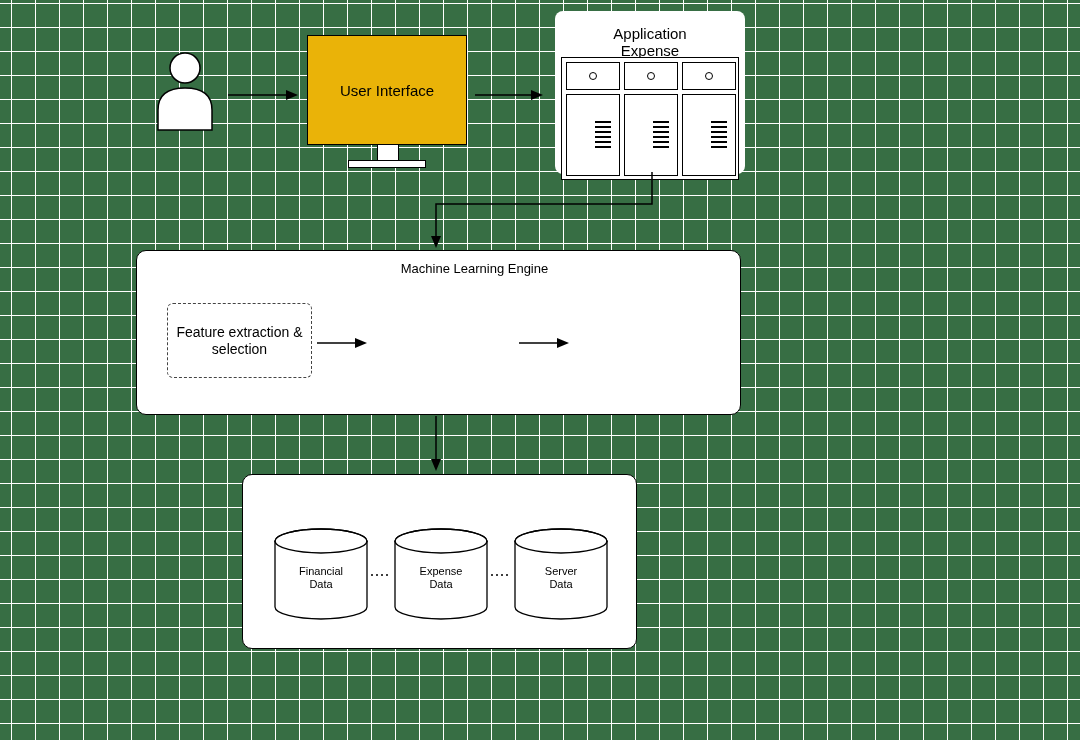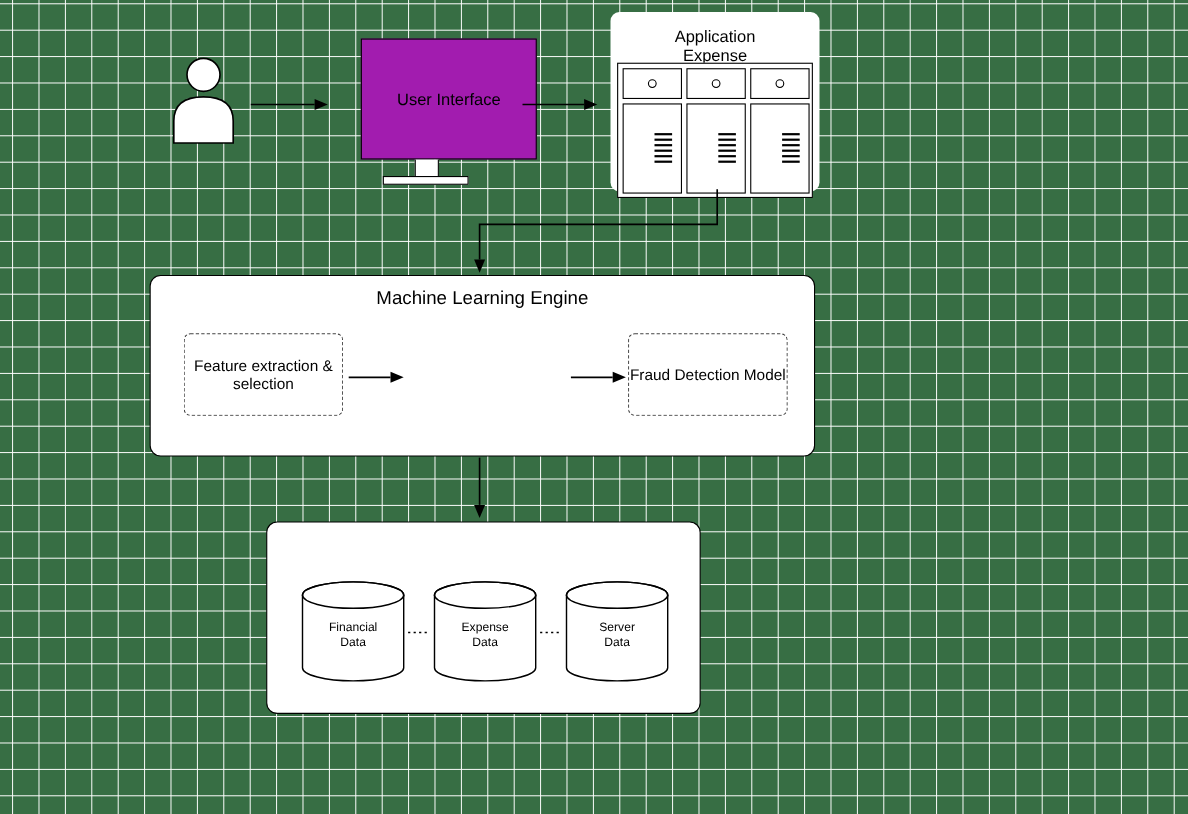--- a/index.html
+++ b/index.html
@@ -31,21 +31,22 @@
     justify-content: center;
     text-align: center;
     line-height: 1.2;
   }
   .rounded {
     border-radius: 10px;
   }
   .panel-title {
     width: 100%;
     text-align: center;
-    font-size: 17px;
+    font-size: 13px;
+    margin-left: 36px;
   }
   .dashed-box {
     position: absolute;
     border: 1.5px dashed #444;
     border-radius: 6px;
     background: #fff;
     box-sizing: border-box;
     display: flex;
     align-items: center;
     justify-content: center;
@@ -53,27 +54,26 @@
     line-height: 1.2;
     font-size: 14px;
   }
   svg.abs {
     position: absolute;
     overflow: visible;
   }
   .monitor-frame {
     position: absolute;
     border: 1px solid #000;
-    background: #a21caf;
+    background: #eab308;
     box-sizing: border-box;
     display: flex;
     align-items: center;
     justify-content: center;
     text-align: center;
-    margin-left: 21px;
   }
   .server-outer {
     position: absolute;
     border: 1px solid #000;
     background: #fff;
     box-sizing: border-box;
   }
   .server-slot {
     position: absolute;
     border: 1px solid #000;
@@ -204,23 +204,20 @@
     <span>Feature extraction &amp; selection</span>
   </div>
   <svg class="abs" style="left:180px; top:82px; width:50px; height:20px;">
     <line x1="0" y1="10" x2="38" y2="10" stroke="#000" stroke-width="1.5"></line>
     <polygon points="38,5 50,10 38,15" fill="#000"></polygon>
   </svg>
   <svg class="abs" style="left:382px; top:82px; width:50px; height:20px;">
     <line x1="0" y1="10" x2="38" y2="10" stroke="#000" stroke-width="1.5"></line>
     <polygon points="38,5 50,10 38,15" fill="#000"></polygon>
   </svg>
-  <div class="dashed-box" style="left:434px; top:52px; width:145px; height:75px;">
-    <span>Fraud Detection Model</span>
-  </div>
 </div>
 
 <svg class="abs" style="left:426px; top:416px; width:20px; height:55px;">
   <line x1="10" y1="0" x2="10" y2="43" stroke="#000" stroke-width="1.5"></line>
   <polygon points="5,43 10,55 15,43" fill="#000"></polygon>
 </svg>
 
 <div class="box rounded" style="left:242px; top:474px; width:395px; height:175px; display:block;">
 
   <div class="cyl" style="left:28px; top:52px; width:100px; height:100px;">

